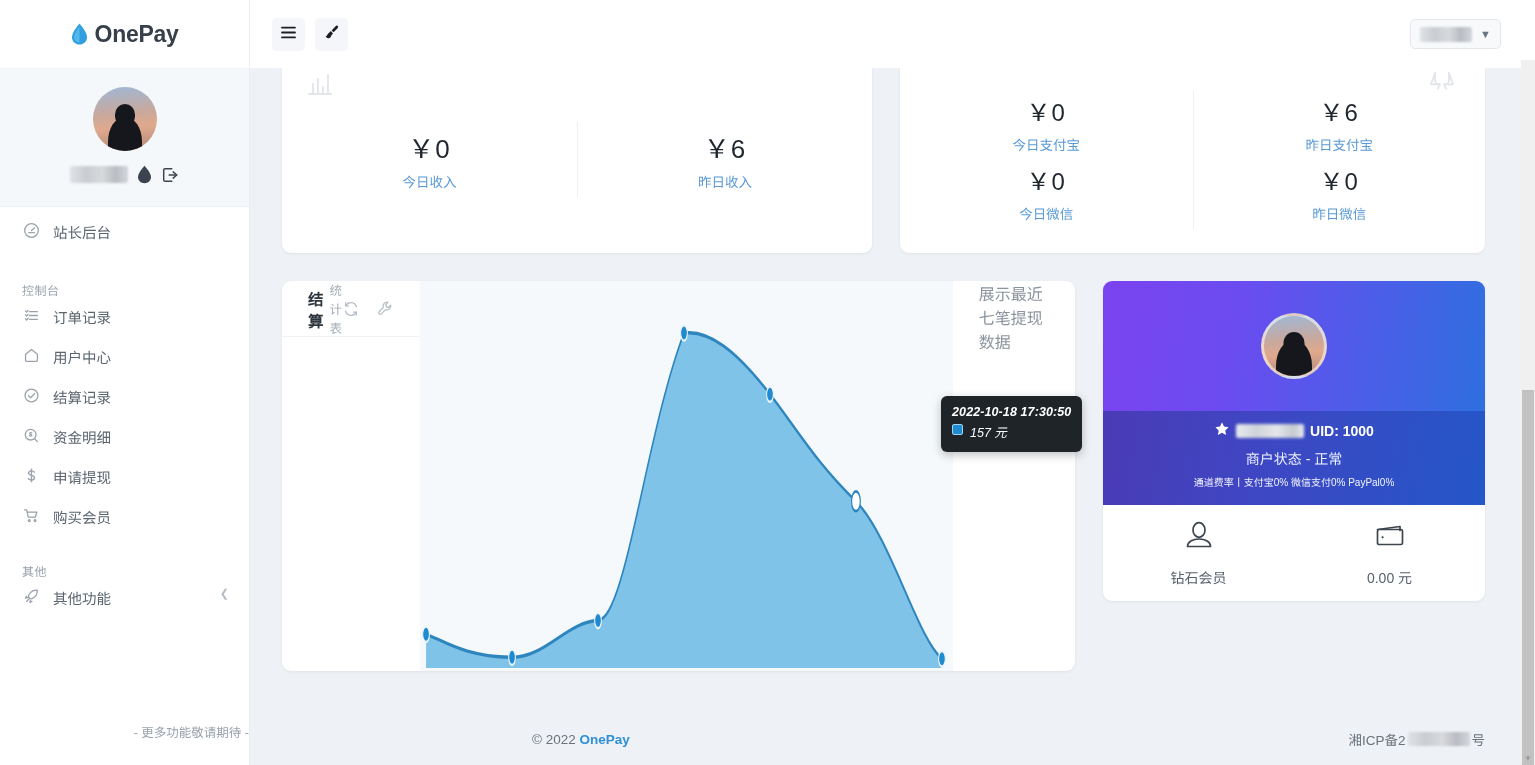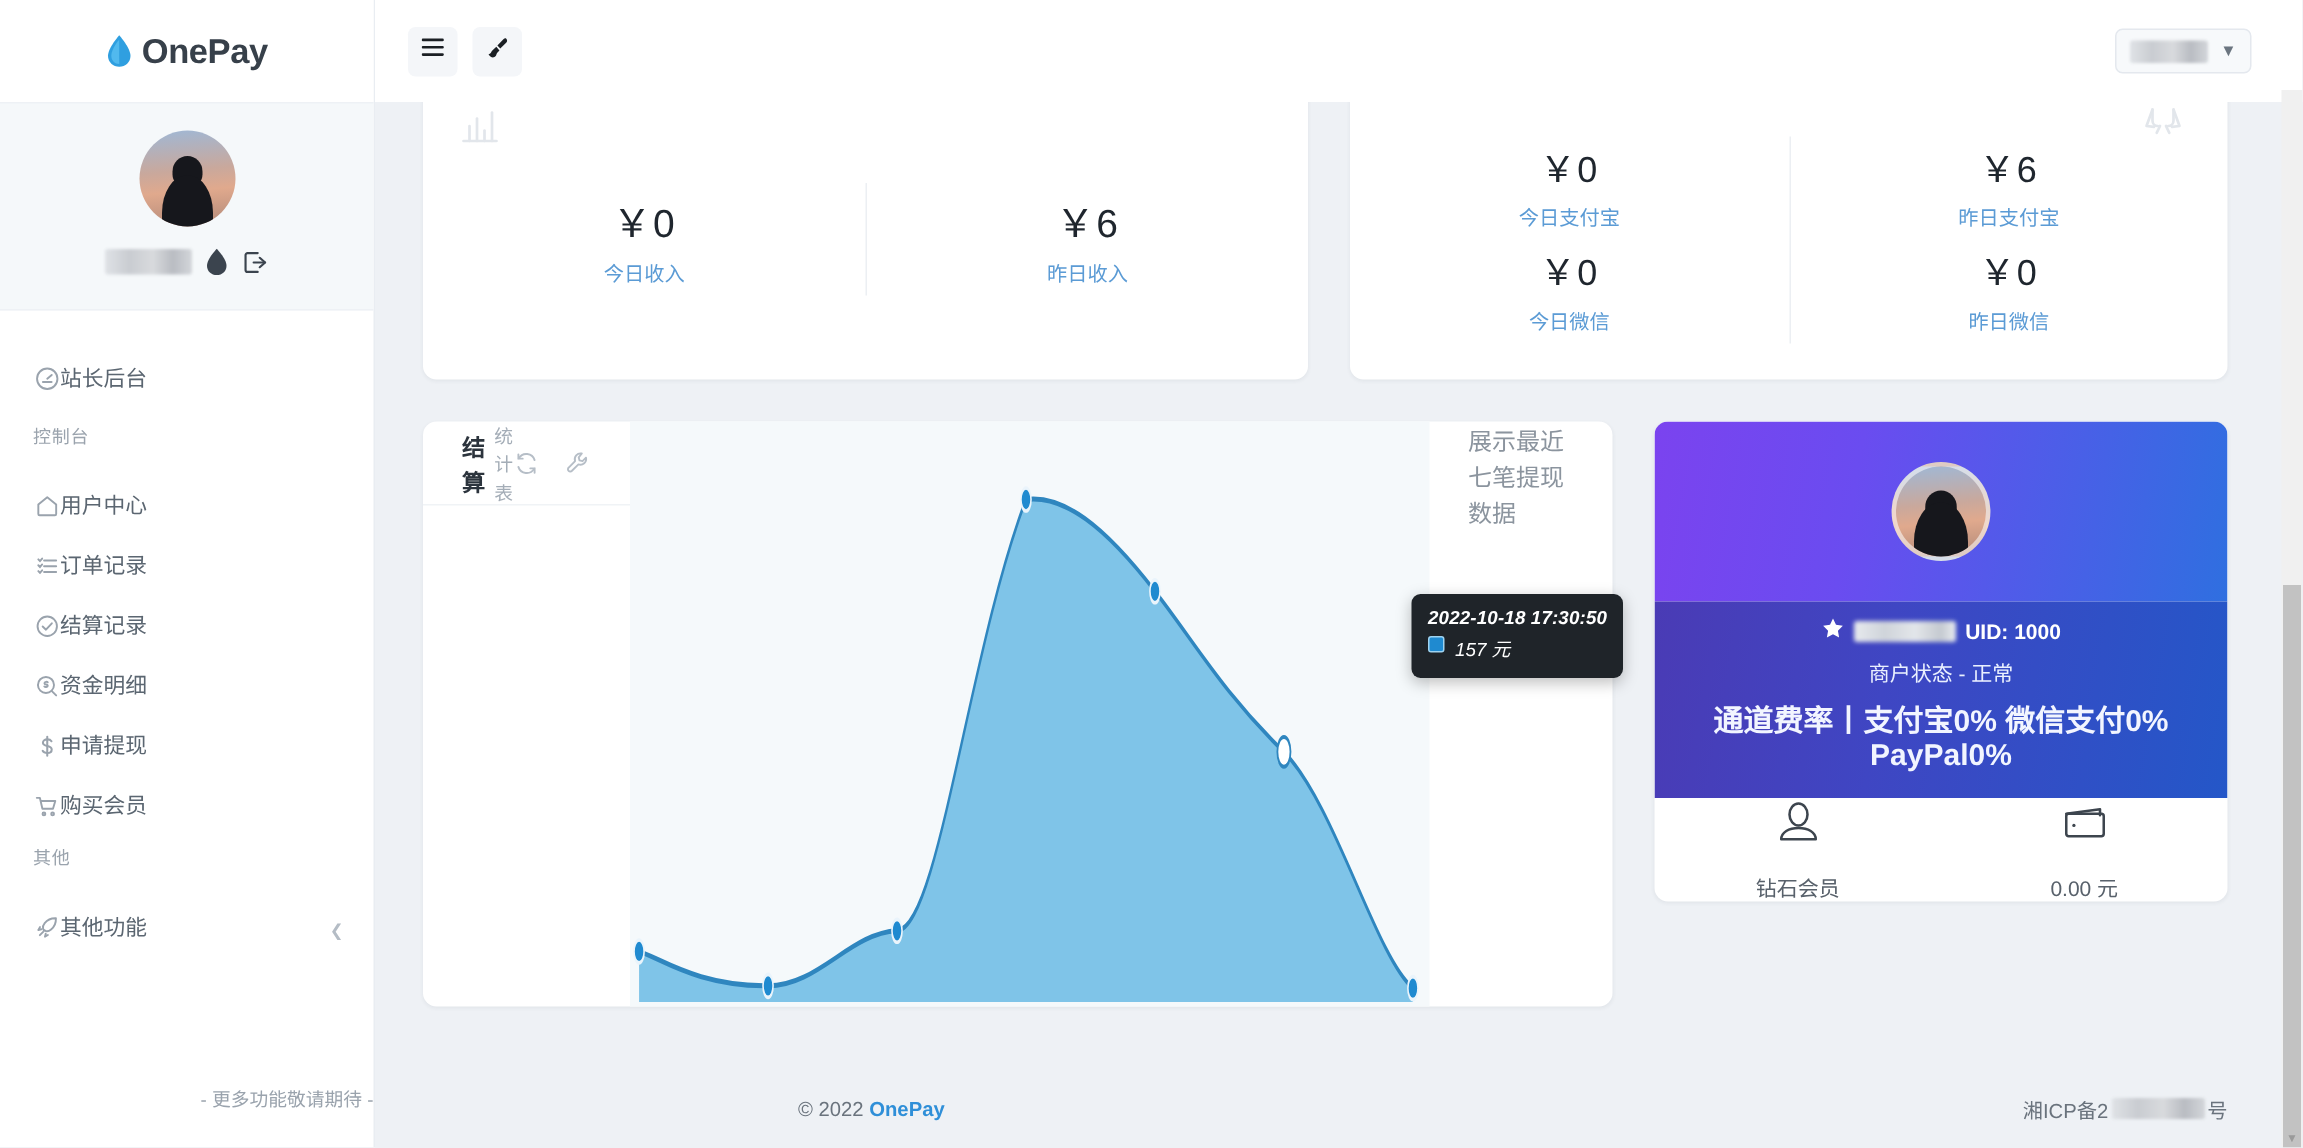--- a/index.html
+++ b/index.html
@@ -52,21 +52,21 @@
     filter: blur(1.1px);
   }
   .icon-btn-sm {
     color: #3b444e; display: inline-flex; align-items: center; cursor: pointer;
   }
   .nav { padding: 14px 0 0; flex: 1 1 auto; overflow: hidden; }
   .nav-group-title {
     font-size: 12px; color: #9aa3ad; padding: 16px 0 8px 22px; letter-spacing: .5px;
   }
   .nav-item {
-    display: flex; align-items: flex-end; height: 40px;
+    display: flex; align-items: flex-start; gap: 13px; height: 40px;
     padding: 0 22px; color: #5b6671; font-size: 14.5px; cursor: pointer;
     position: relative;
   }
   .nav-item .ni-ico {
     width: 18px; height: 18px; flex: 0 0 18px; color: #9aa3ad;
     display: inline-flex; align-items: center; justify-content: center;
   }
   .nav-item .chev-right {
     position: absolute; right: 20px; color: #b4bcc5; font-size: 11px;
   }
@@ -179,21 +179,21 @@
     background: linear-gradient(100deg,#4a3bb5 0%,#3f46c3 40%,#2457c8 100%);
     padding: 10px 0 16px; text-align: center; color: #fff;
   }
   .member-name-row {
     display: flex; align-items: center; justify-content: center; gap: 6px;
     font-size: 14px; font-weight: bold;
   }
   .member-name-row .redact { filter: blur(1.4px); height: 14px; background:
     linear-gradient(90deg,#e7eaee 0%,#cfd4da 30%,#e3e6ea 60%,#c4c9d0 85%,#e9ecef 100%); }
   .member-status { font-size: 14px; margin-top: 8px; color: #eaf0ff; }
-  .member-rates { font-size: 20px; margin-top: 6px; color: #f2f5ff; font-weight: bold; }
+  .member-rates { font-size: 10px; margin-top: 6px; color: #f2f5ff; }
   .member-stats { flex: 1 1 auto; display: flex; align-items: center; }
   .member-stat {
     flex: 1 1 50%; text-align: center; color: #5b6671;
   }
   .member-stat .ms-ico { color: #3d454e; display: inline-flex; }
   .member-stat .ms-lab { font-size: 14px; margin-top: 10px; color: #58616b; }
 
   
   .page-footer {
     position: absolute; left: 250px; right: 16px; bottom: 0; height: 52px;
@@ -267,37 +267,37 @@
             </svg>
           </span>
           <span>站长后台</span>
         </div>
       </div>
 
       <div class="nav-group-title">控制台</div>
 
       <div class="nav-item">
         <span class="ni-ico">
-          <svg width="17" height="17" viewBox="0 0 20 20" fill="none" stroke="currentColor" stroke-width="1.5" stroke-linejoin="round">
-            <path d="M3 8.6 10 3l7 5.6V16a1 1 0 0 1-1 1H4a1 1 0 0 1-1-1z"></path>
-          </svg>
-        </span>
-        <span>用户中心</span>
-      </div>
-
-      <div class="nav-item">
-        <span class="ni-ico">
           <svg width="17" height="17" viewBox="0 0 20 20" fill="none" stroke="currentColor" stroke-width="1.5" stroke-linecap="round">
             <path d="M7.5 5.5H17M7.5 10H17M7.5 14.5H17"></path>
             <path d="M3 4.6l1.3 1.4L6 4"></path>
               <path d="M3 9.2l1.3 1.4L6 8.6"></path>
               <path d="M3 13.8l1.3 1.4L6 13.2"></path>
           </svg>
         </span>
         <span>订单记录</span>
+      </div>
+
+      <div class="nav-item">
+        <span class="ni-ico">
+          <svg width="17" height="17" viewBox="0 0 20 20" fill="none" stroke="currentColor" stroke-width="1.5" stroke-linejoin="round">
+            <path d="M3 8.6 10 3l7 5.6V16a1 1 0 0 1-1 1H4a1 1 0 0 1-1-1z"></path>
+          </svg>
+        </span>
+        <span>用户中心</span>
       </div>
 
       <div class="nav-item">
         <span class="ni-ico">
           <svg width="17" height="17" viewBox="0 0 20 20" fill="none" stroke="currentColor" stroke-width="1.5" stroke-linecap="round" stroke-linejoin="round">
             <circle cx="10" cy="10" r="7.6"></circle>
               <path d="M6.4 10.2 9 12.7l4.6-5"></path>
           </svg>
         </span>
         <span>结算记录</span>

